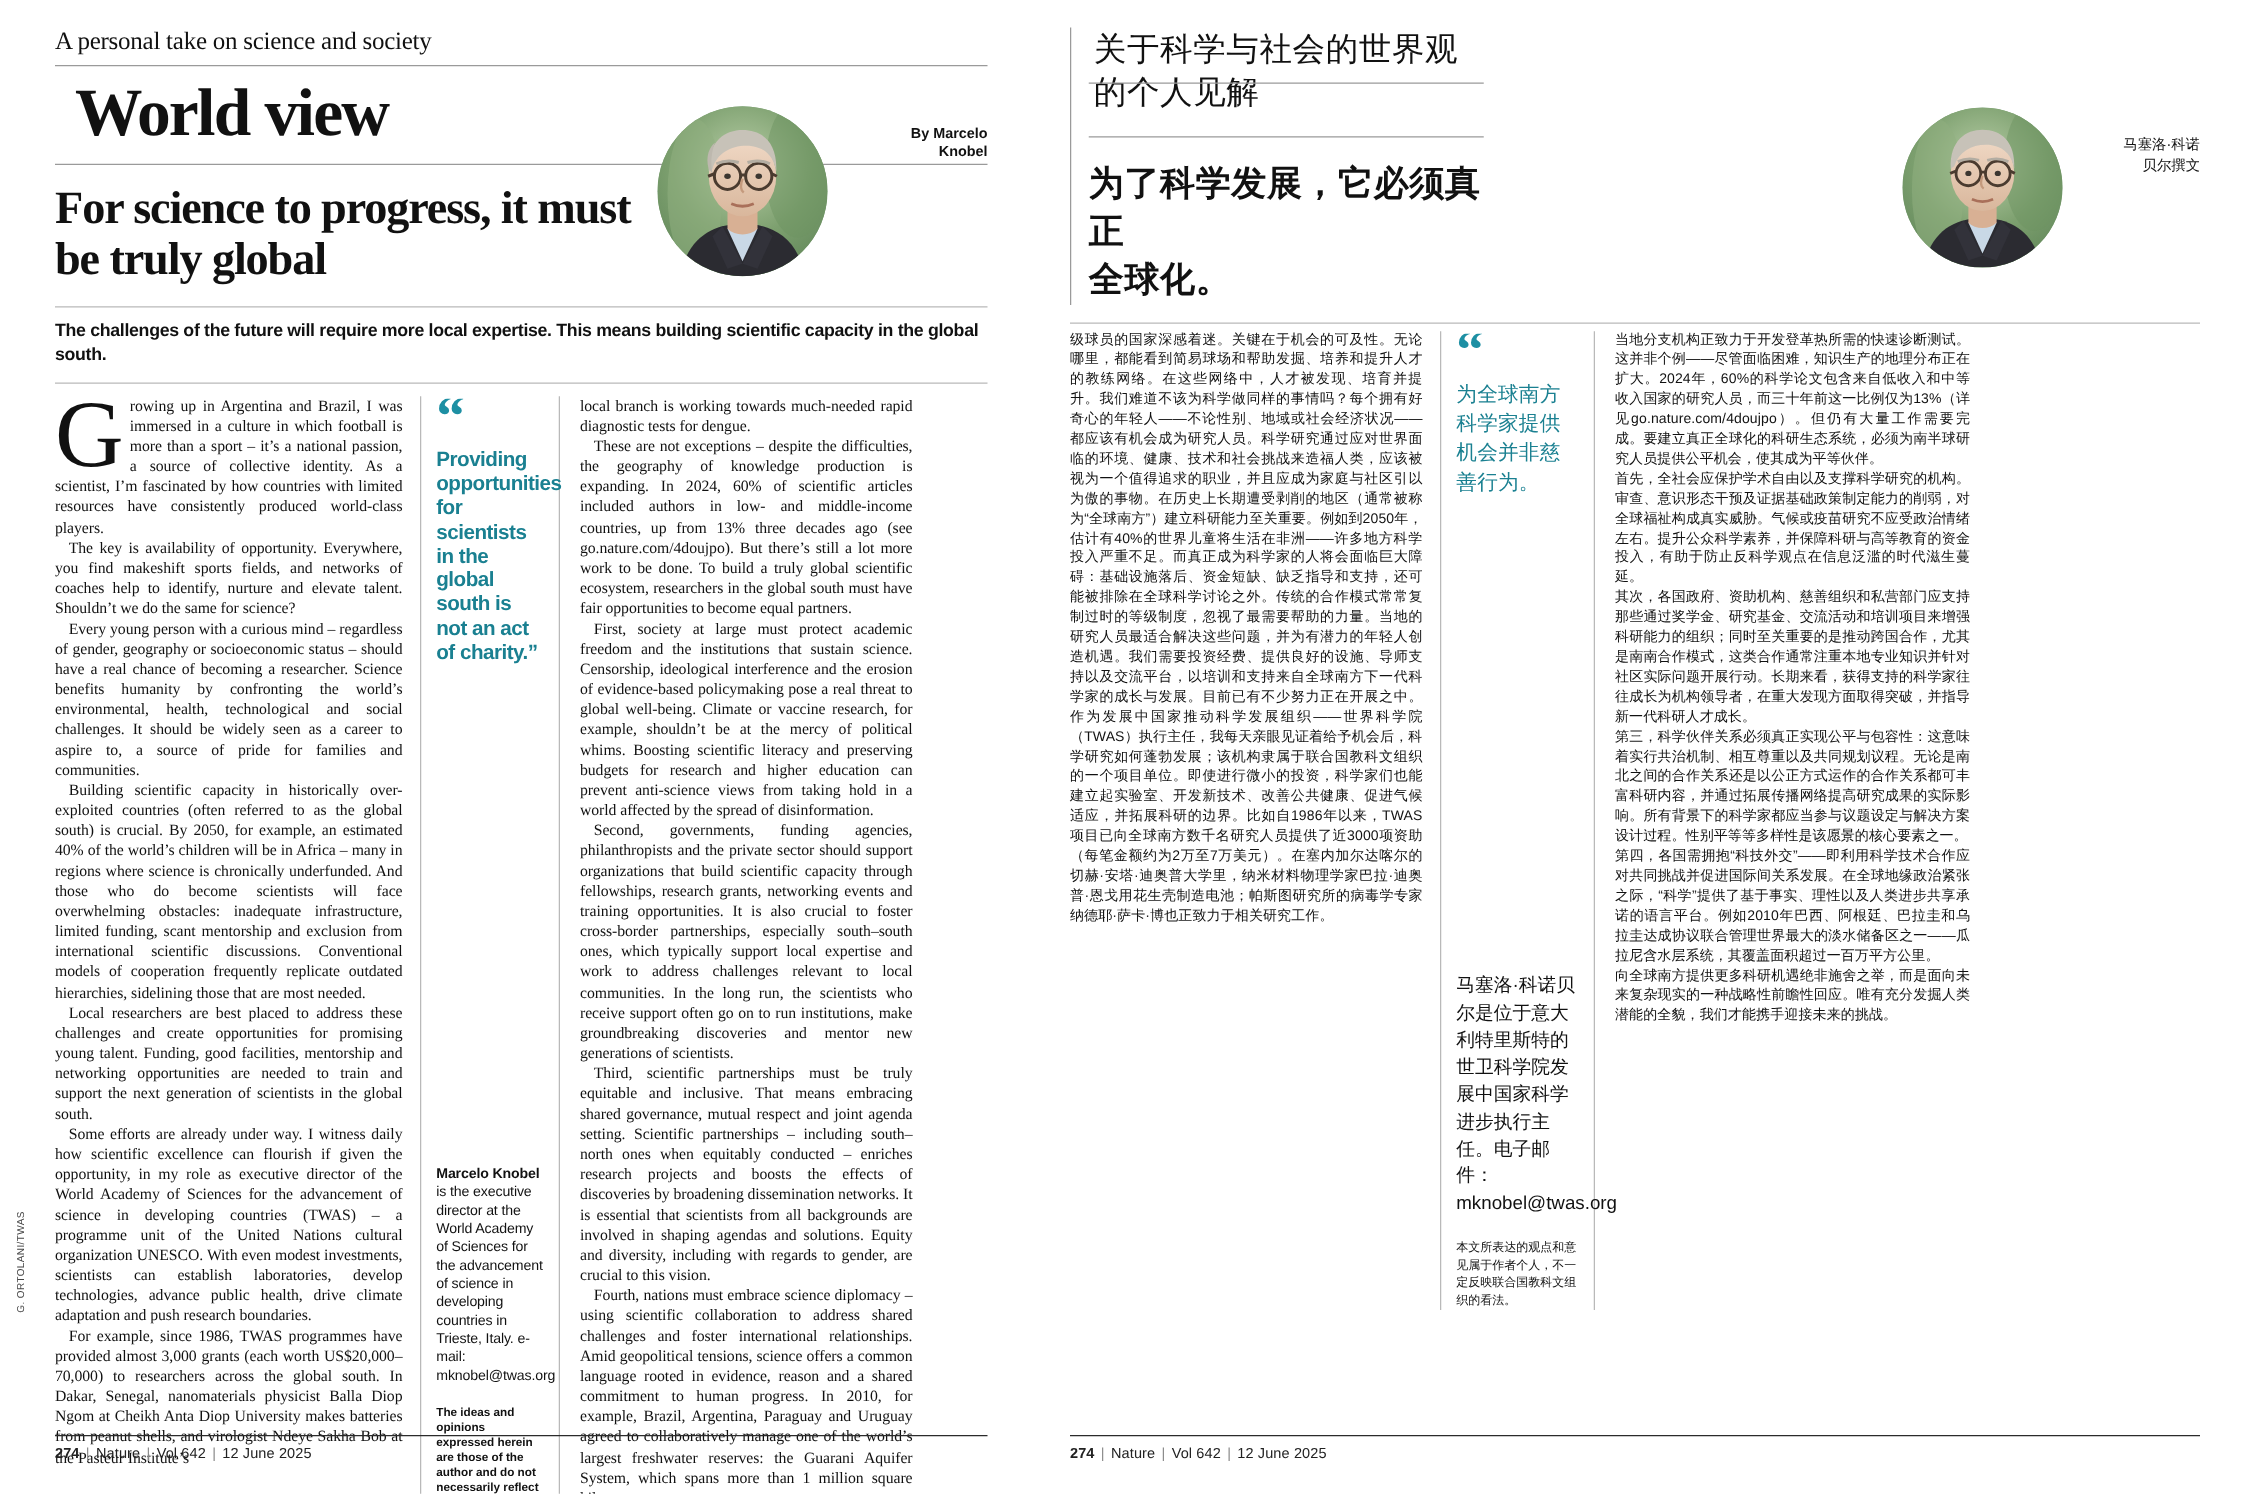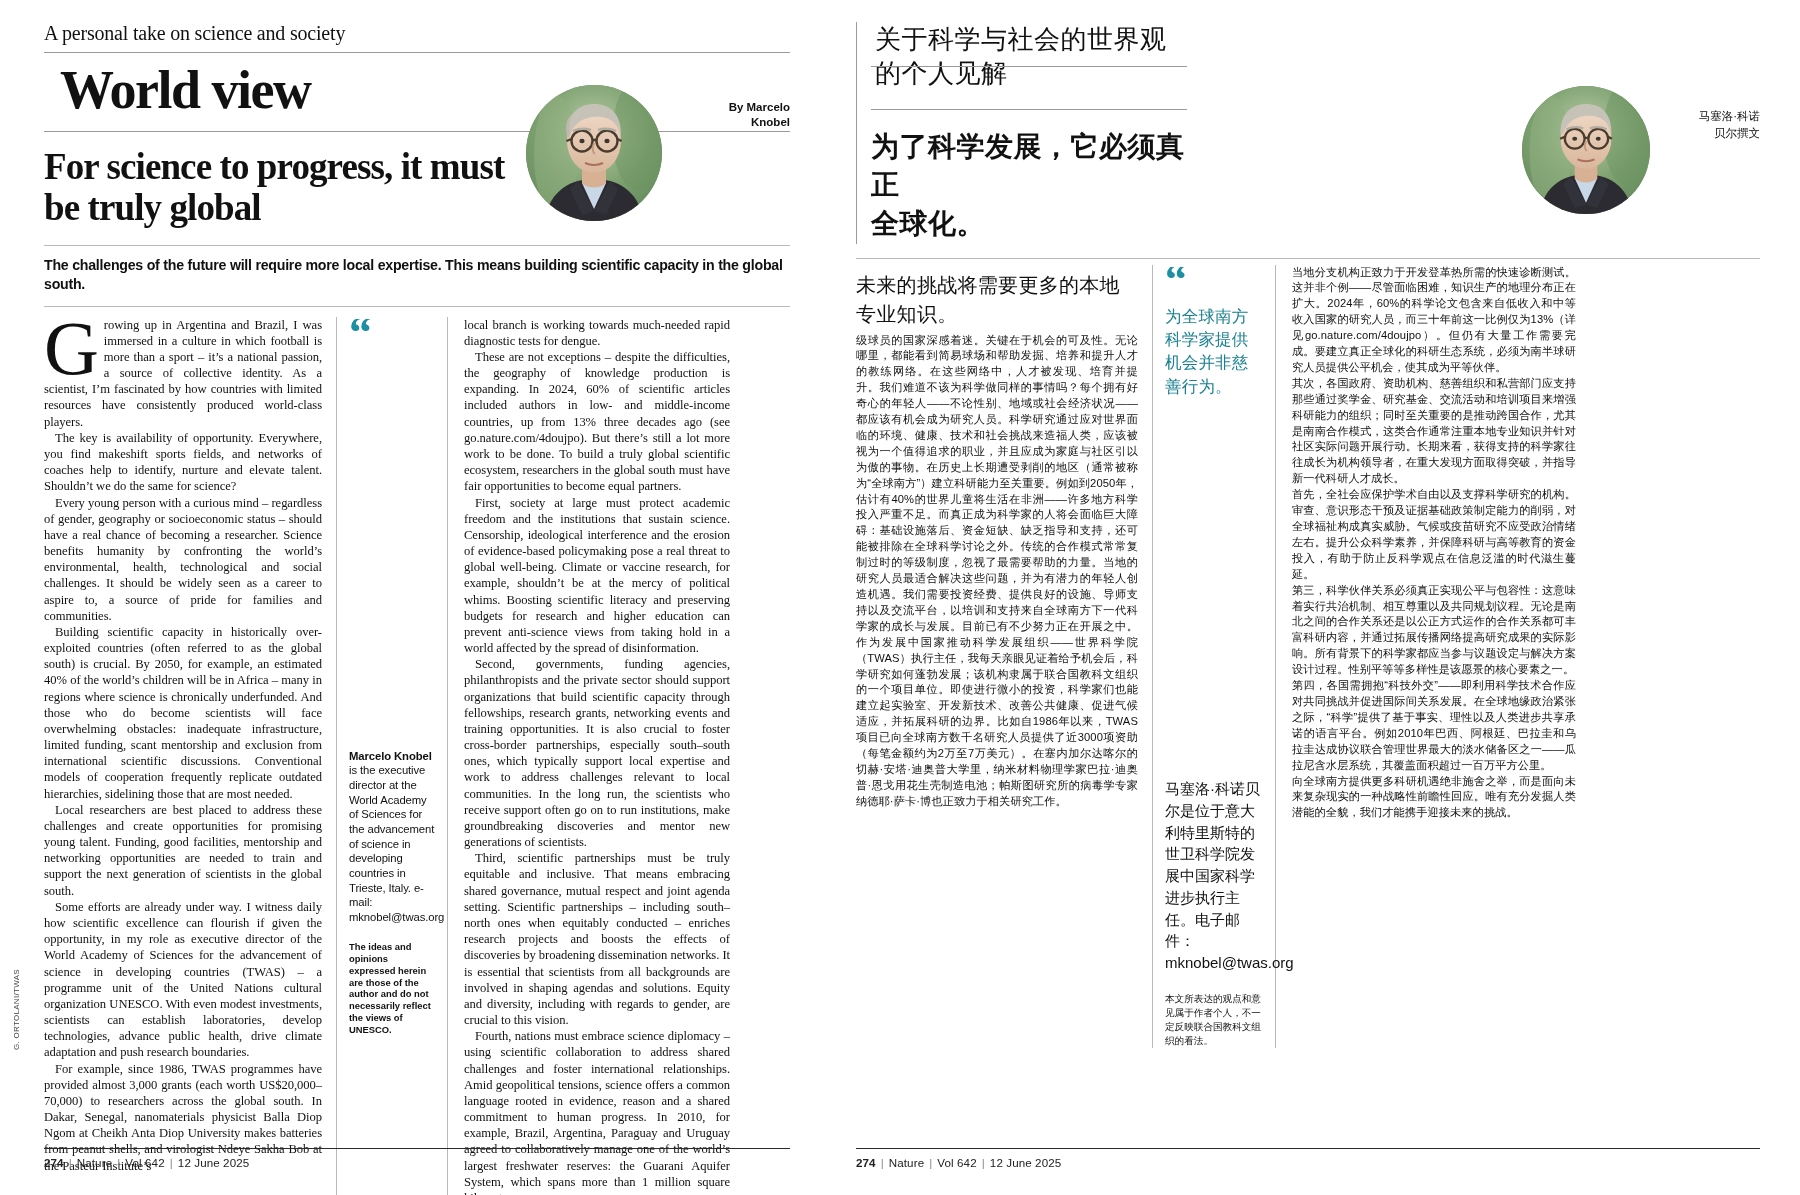--- a/index.html
+++ b/index.html
@@ -257,20 +257,21 @@
         <p>The key is availability of opportunity. Everywhere, you find makeshift sports fields, and networks of coaches help to identify, nurture and elevate talent. Shouldn’t we do the same for science?</p>
         <p>Every young person with a curious mind – regardless of gender, geography or socioeconomic status – should have a real chance of becoming a researcher. Science benefits humanity by confronting the world’s environmental, health, technological and social challenges. It should be widely seen as a career to aspire to, a source of pride for families and communities.</p>
         <p>Building scientific capacity in historically over-exploited countries (often referred to as the global south) is crucial. By 2050, for example, an estimated 40% of the world’s children will be in Africa – many in regions where science is chronically underfunded. And those who do become scientists will face overwhelming obstacles: inadequate infrastructure, limited funding, scant mentorship and exclusion from international scientific discussions. Conventional models of cooperation frequently replicate outdated hierarchies, sidelining those that are most needed.</p>
         <p>Local researchers are best placed to address these challenges and create opportunities for promising young talent. Funding, good facilities, mentorship and networking opportunities are needed to train and support the next generation of scientists in the global south.</p>
         <p>Some efforts are already under way. I witness daily how scientific excellence can flourish if given the opportunity, in my role as executive director of the World Academy of Sciences for the advancement of science in developing countries (TWAS) – a programme unit of the United Nations cultural organization UNESCO. With even modest investments, scientists can establish laboratories, develop technologies, advance public health, drive climate adaptation and push research boundaries.</p>
         <p>For example, since 1986, TWAS programmes have provided almost 3,000 grants (each worth US$20,000–70,000) to researchers across the global south. In Dakar, Senegal, nanomaterials physicist Balla Diop Ngom at Cheikh Anta Diop University makes batteries from peanut shells, and virologist Ndeye Sakha Bob at the Pasteur Institute’s</p>
       </div>
 
       <div class="col col-side">
         <div class="quote-mark">“</div>
+        <div class="pullquote">Providing opportunities for scientists in the global south is not an act of charity.”</div>
         <div class="bio" style="margin-top:400px;">
           <span class="name">Marcelo Knobel</span>
           <span>is the executive director at the World Academy of Sciences for the advancement of science in developing countries in Trieste, Italy. e-mail: mknobel@twas.org</span>
         </div>
         <div class="disclaimer">The ideas and opinions expressed herein are those of the author and do not necessarily reflect the views of UNESCO.</div>
       </div>
 
       <div class="col col-b body">
         <p class="first">local branch is working towards much-needed rapid diagnostic tests for dengue.</p>
         <p>These are not exceptions – despite the difficulties, the geography of knowledge production is expanding. In 2024, 60% of scientific articles included authors in low- and middle-income countries, up from 13% three decades ago (see go.nature.com/4doujpo). But there’s still a lot more work to be done. To build a truly global scientific ecosystem, researchers in the global south must have fair opportunities to become equal partners.</p>
@@ -337,35 +338,34 @@
         <div>马塞洛·科诺</div>
         <div>贝尔撰文</div>
       </div>
     </div>
 
     <div class="rule-thin" style="margin-top:10px;"></div>
 
     <div class="zh-cols">
 
       <div class="zh-col-a">
-        <div class="zh-standfirst">未来的挑战将需要更多的本地专业知识。</div>
         <div class="zh-body">级球员的国家深感着迷。关键在于机会的可及性。无论哪里，都能看到简易球场和帮助发掘、培养和提升人才的教练网络。在这些网络中，人才被发现、培育并提升。我们难道不该为科学做同样的事情吗？每个拥有好奇心的年轻人——不论性别、地域或社会经济状况——都应该有机会成为研究人员。科学研究通过应对世界面临的环境、健康、技术和社会挑战来造福人类，应该被视为一个值得追求的职业，并且应成为家庭与社区引以为傲的事物。在历史上长期遭受剥削的地区（通常被称为“全球南方”）建立科研能力至关重要。例如到2050年，估计有40%的世界儿童将生活在非洲——许多地方科学投入严重不足。而真正成为科学家的人将会面临巨大障碍：基础设施落后、资金短缺、缺乏指导和支持，还可能被排除在全球科学讨论之外。传统的合作模式常常复制过时的等级制度，忽视了最需要帮助的力量。当地的研究人员最适合解决这些问题，并为有潜力的年轻人创造机遇。我们需要投资经费、提供良好的设施、导师支持以及交流平台，以培训和支持来自全球南方下一代科学家的成长与发展。目前已有不少努力正在开展之中。作为发展中国家推动科学发展组织——世界科学院（TWAS）执行主任，我每天亲眼见证着给予机会后，科学研究如何蓬勃发展；该机构隶属于联合国教科文组织的一个项目单位。即使进行微小的投资，科学家们也能建立起实验室、开发新技术、改善公共健康、促进气候适应，并拓展科研的边界。比如自1986年以来，TWAS项目已向全球南方数千名研究人员提供了近3000项资助（每笔金额约为2万至7万美元）。在塞内加尔达喀尔的切赫·安塔·迪奥普大学里，纳米材料物理学家巴拉·迪奥普·恩戈用花生壳制造电池；帕斯图研究所的病毒学专家纳德耶·萨卡·博也正致力于相关研究工作。</div>
       </div>
 
       <div class="zh-col-side">
         <div class="zh-quote-mark">“</div>
         <div class="zh-pullquote">为全球南方科学家提供机会并非慈善行为。</div>
         <div class="zh-bio" style="margin-top:380px;">马塞洛·科诺贝尔是位于意大利特里斯特的世卫科学院发展中国家科学进步执行主任。电子邮件：mknobel@twas.org</div>
         <div class="zh-disclaimer">本文所表达的观点和意见属于作者个人，不一定反映联合国教科文组织的看法。</div>
       </div>
 
       <div class="zh-col-b zh-body">
         <p>当地分支机构正致力于开发登革热所需的快速诊断测试。这并非个例——尽管面临困难，知识生产的地理分布正在扩大。2024年，60%的科学论文包含来自低收入和中等收入国家的研究人员，而三十年前这一比例仅为13%（详见go.nature.com/4doujpo）。但仍有大量工作需要完成。要建立真正全球化的科研生态系统，必须为南半球研究人员提供公平机会，使其成为平等伙伴。</p>
+        <p>首先，全社会应保护学术自由以及支撑科学研究的机构。审查、意识形态干预及证据基础政策制定能力的削弱，对全球福祉构成真实威胁。气候或疫苗研究不应受政治情绪左右。提升公众科学素养，并保障科研与高等教育的资金投入，有助于防止反科学观点在信息泛滥的时代滋生蔓延。</p>
         <p>其次，各国政府、资助机构、慈善组织和私营部门应支持那些通过奖学金、研究基金、交流活动和培训项目来增强科研能力的组织；同时至关重要的是推动跨国合作，尤其是南南合作模式，这类合作通常注重本地专业知识并针对社区实际问题开展行动。长期来看，获得支持的科学家往往成长为机构领导者，在重大发现方面取得突破，并指导新一代科研人才成长。</p>
-        <p>首先，全社会应保护学术自由以及支撑科学研究的机构。审查、意识形态干预及证据基础政策制定能力的削弱，对全球福祉构成真实威胁。气候或疫苗研究不应受政治情绪左右。提升公众科学素养，并保障科研与高等教育的资金投入，有助于防止反科学观点在信息泛滥的时代滋生蔓延。</p>
         <p>第三，科学伙伴关系必须真正实现公平与包容性：这意味着实行共治机制、相互尊重以及共同规划议程。无论是南北之间的合作关系还是以公正方式运作的合作关系都可丰富科研内容，并通过拓展传播网络提高研究成果的实际影响。所有背景下的科学家都应当参与议题设定与解决方案设计过程。性别平等等多样性是该愿景的核心要素之一。</p>
         <p>第四，各国需拥抱“科技外交”——即利用科学技术合作应对共同挑战并促进国际间关系发展。在全球地缘政治紧张之际，“科学”提供了基于事实、理性以及人类进步共享承诺的语言平台。例如2010年巴西、阿根廷、巴拉圭和乌拉圭达成协议联合管理世界最大的淡水储备区之一——瓜拉尼含水层系统，其覆盖面积超过一百万平方公里。</p>
         <p>向全球南方提供更多科研机遇绝非施舍之举，而是面向未来复杂现实的一种战略性前瞻性回应。唯有充分发掘人类潜能的全貌，我们才能携手迎接未来的挑战。</p>
       </div>
     </div>
 
     <div class="footer zh-footer">
       <div class="frule"></div>
       <div class="folio">
         <b>274</b><span class="sep">|</span><span>Nature</span><span class="sep">|</span><span>Vol 642</span><span class="sep">|</span><span>12 June 2025</span>

